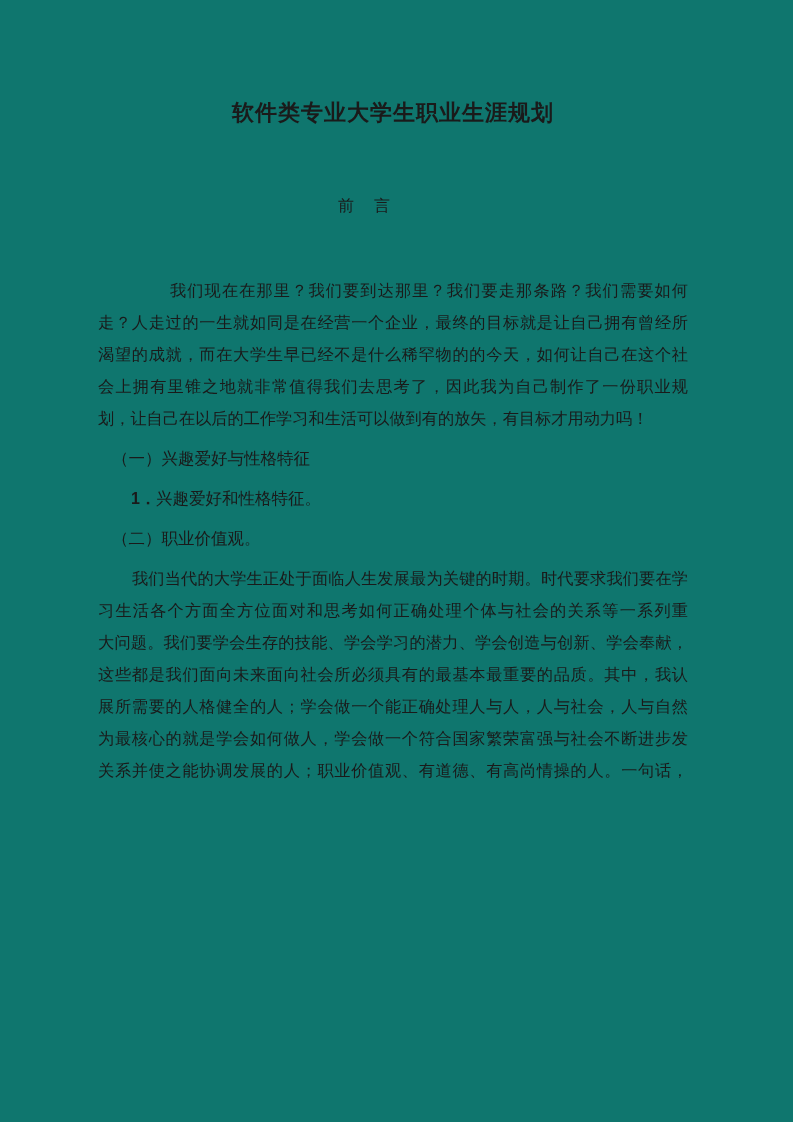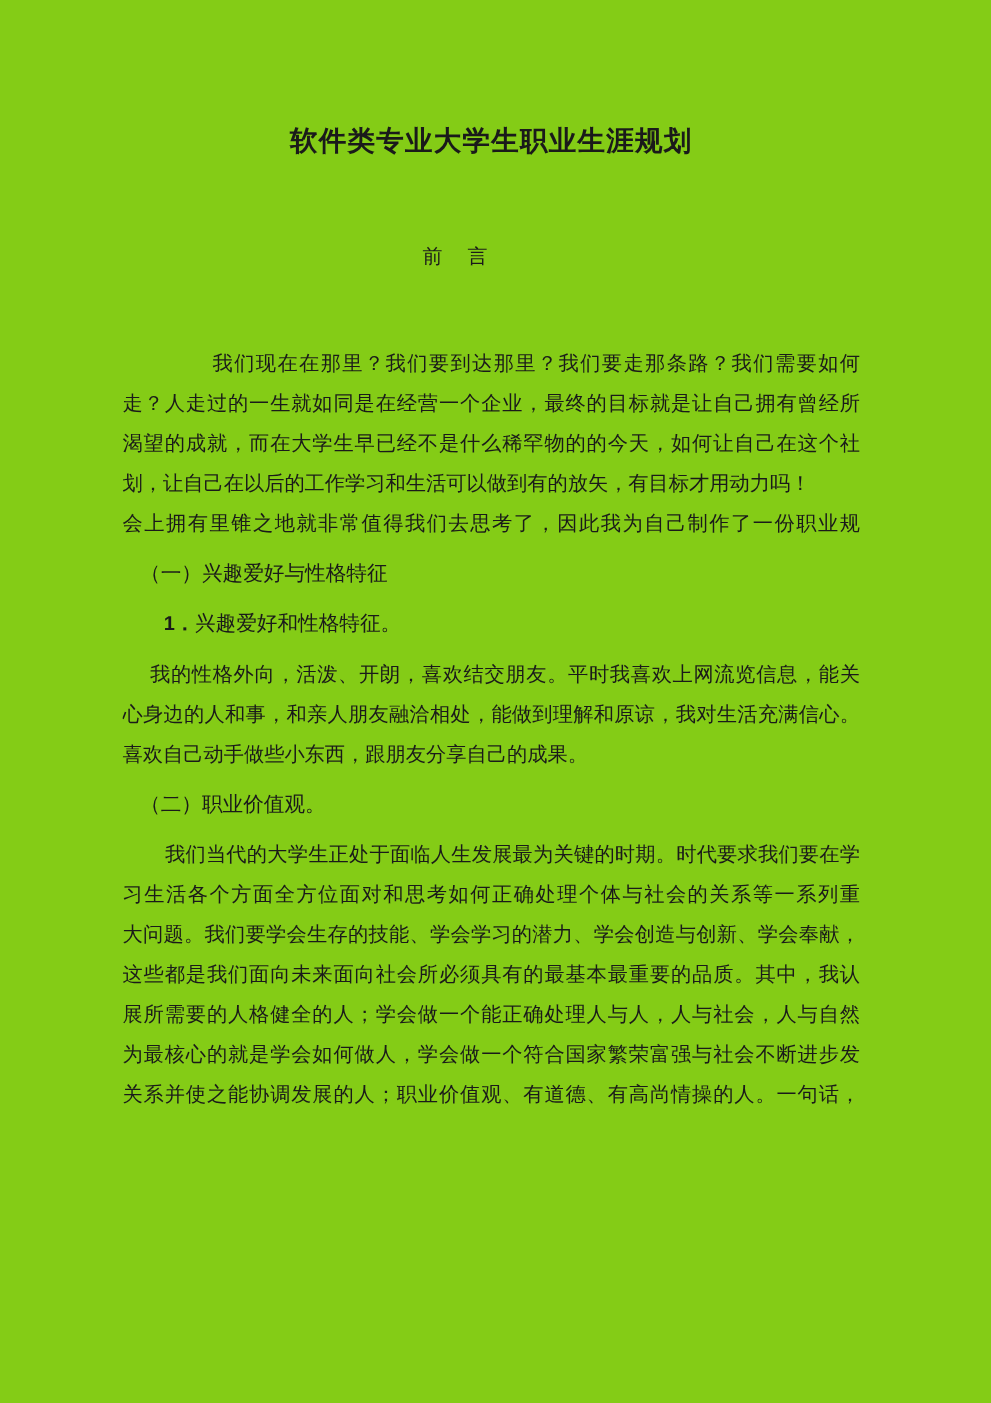--- a/index.html
+++ b/index.html
@@ -1,19 +1,19 @@
 <!DOCTYPE html>
 <html><head>
 <meta charset="utf-8">
 <style>
   html,body{margin:0;padding:0;background:#ffffff;}
   .page{
     position:relative;
     width:793px;height:1122px;
-    background:#84cc16;
+    background:#0f766e;
     overflow:hidden;
     color:#1a1a1a;
     font-family:"Liberation Serif","DejaVu Serif",serif;
   }
   .content{
     padding-left:98px;
     padding-right:105px;
   }
   .doc-title{
     margin-top:97px;
@@ -72,34 +72,29 @@
   <div class="content">
 
     <div class="doc-title">软件类专业大学生职业生涯规划</div>
 
     <div class="preface-heading">前　言</div>
 
     <div class="para p1">
       <div class="line">我们现在在那里？我们要到达那里？我们要走那条路？我们需要如何</div>
       <div class="line">走？人走过的一生就如同是在经营一个企业，最终的目标就是让自己拥有曾经所</div>
       <div class="line">渴望的成就，而在大学生早已经不是什么稀罕物的的今天，如何让自己在这个社</div>
+      <div class="line">会上拥有里锥之地就非常值得我们去思考了，因此我为自己制作了一份职业规</div>
       <div class="line last">划，让自己在以后的工作学习和生活可以做到有的放矢，有目标才用动力吗！</div>
-      <div class="line">会上拥有里锥之地就非常值得我们去思考了，因此我为自己制作了一份职业规</div>
     </div>
 
 
     <div class="h-block h2-block">（一）兴趣爱好与性格特征</div>
 
     <div class="h-block h3-block"><span class="num">1．</span><span>兴趣爱好和性格特征。</span></div>
 
-    <div class="para p2">
-      <div class="line">我的性格外向，活泼、开朗，喜欢结交朋友。平时我喜欢上网流览信息，能关</div>
-      <div class="line">心身边的人和事，和亲人朋友融洽相处，能做到理解和原谅，我对生活充满信心。</div>
-      <div class="line last">喜欢自己动手做些小东西，跟朋友分享自己的成果。</div>
-    </div>
 
     <div class="h-block h2-block">（二）职业价值观。</div>
 
     <div class="para p3">
       <div class="line">我们当代的大学生正处于面临人生发展最为关键的时期。时代要求我们要在学</div>
       <div class="line">习生活各个方面全方位面对和思考如何正确处理个体与社会的关系等一系列重</div>
       <div class="line">大问题。我们要学会生存的技能、学会学习的潜力、学会创造与创新、学会奉献，</div>
       <div class="line">这些都是我们面向未来面向社会所必须具有的最基本最重要的品质。其中，我认</div>
       <div class="line">展所需要的人格健全的人；学会做一个能正确处理人与人，人与社会，人与自然</div>
       <div class="line">为最核心的就是学会如何做人，学会做一个符合国家繁荣富强与社会不断进步发</div>

